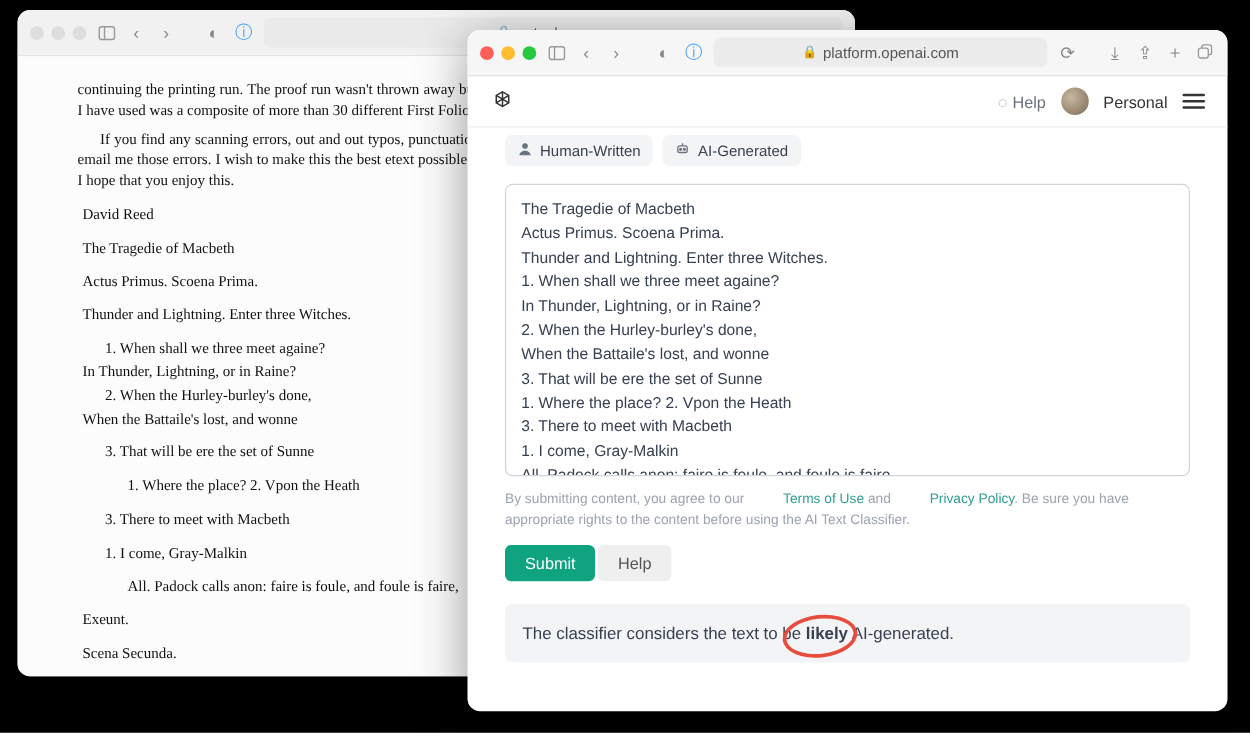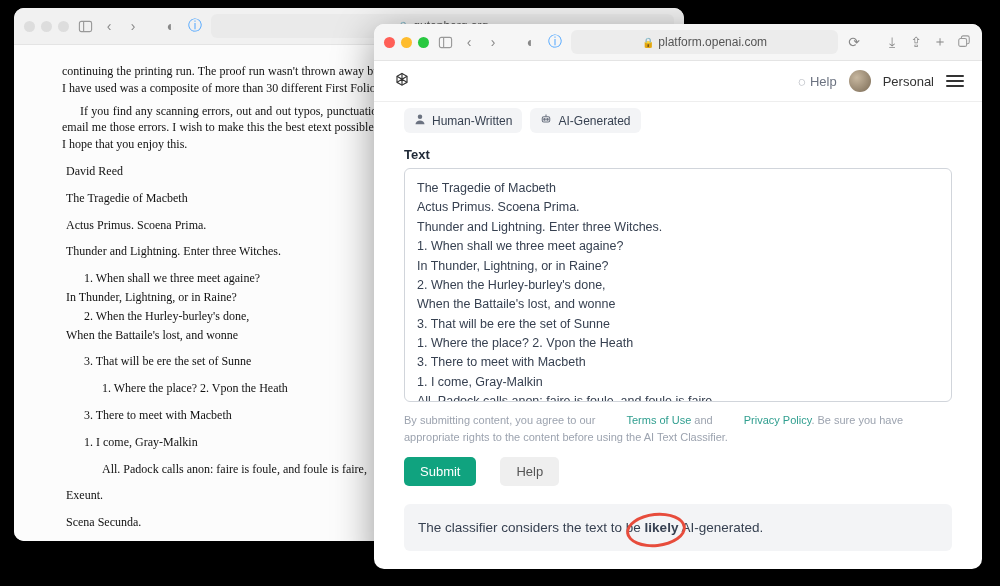--- a/index.html
+++ b/index.html
@@ -150,21 +150,21 @@
     white-space:pre-line;
     font-family: -apple-system, BlinkMacSystemFont, "Segoe UI", Helvetica, Arial, sans-serif;
   }
   .disclaimer{
     font-size:11px;
     color:#9ca3af;
     margin:10px 0 12px 0;
     line-height:1.5;
   }
   .disclaimer a{color:#2f9e8f;text-decoration:none;margin-left:28px;}
-  .btns{display:flex;gap:24px;margin-bottom:18px;}
+  .btns{display:flex;gap:2px;margin-bottom:18px;}
   .btn{
     border:none;border-radius:5px;padding:7px 16px;font-size:13px;cursor:pointer;
   }
   .btn-primary{background:#10a37f;color:#fff;}
   .btn-secondary{background:#efefef;color:#555;}
   .result{
     background:#f3f4f6;
     border-radius:6px;
     padding:16px 14px;
     font-size:13.5px;
@@ -308,21 +308,20 @@
               <rect x="3" y="5" width="10" height="7" rx="2"></rect>
               <circle cx="6" cy="8.5" r="1" fill="#6b7280"></circle>
               <circle cx="10" cy="8.5" r="1" fill="#6b7280"></circle>
               <line x1="8" y1="2" x2="8" y2="5"></line>
             </svg>
         </span>
         <span>AI-Generated</span>
       </div>
     </div>
 
-    <div class="label">Text</div>
     <div class="textbox">The Tragedie of Macbeth
 Actus Primus. Scoena Prima.
 Thunder and Lightning. Enter three Witches.
    1. When shall we three meet againe?
 In Thunder, Lightning, or in Raine?
    2. When the Hurley-burley's done,
 When the Battaile's lost, and wonne
 3. That will be ere the set of Sunne
 1. Where the place? 2. Vpon the Heath
 3. There to meet with Macbeth

